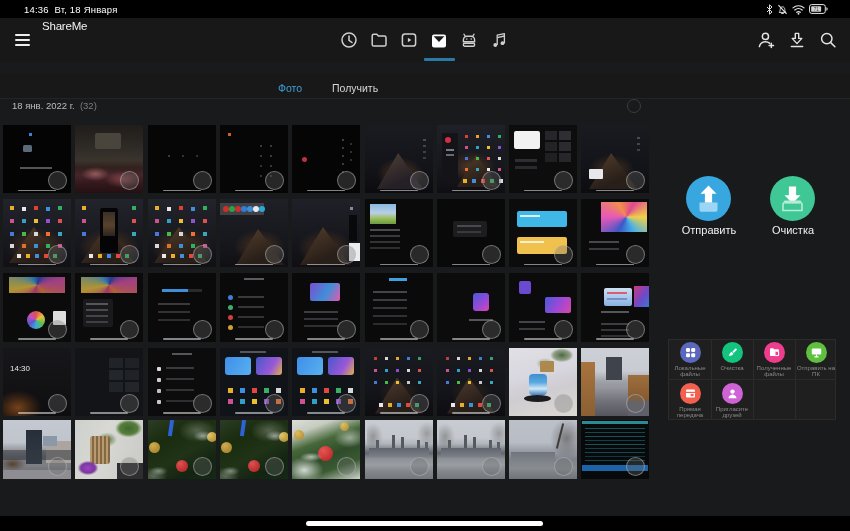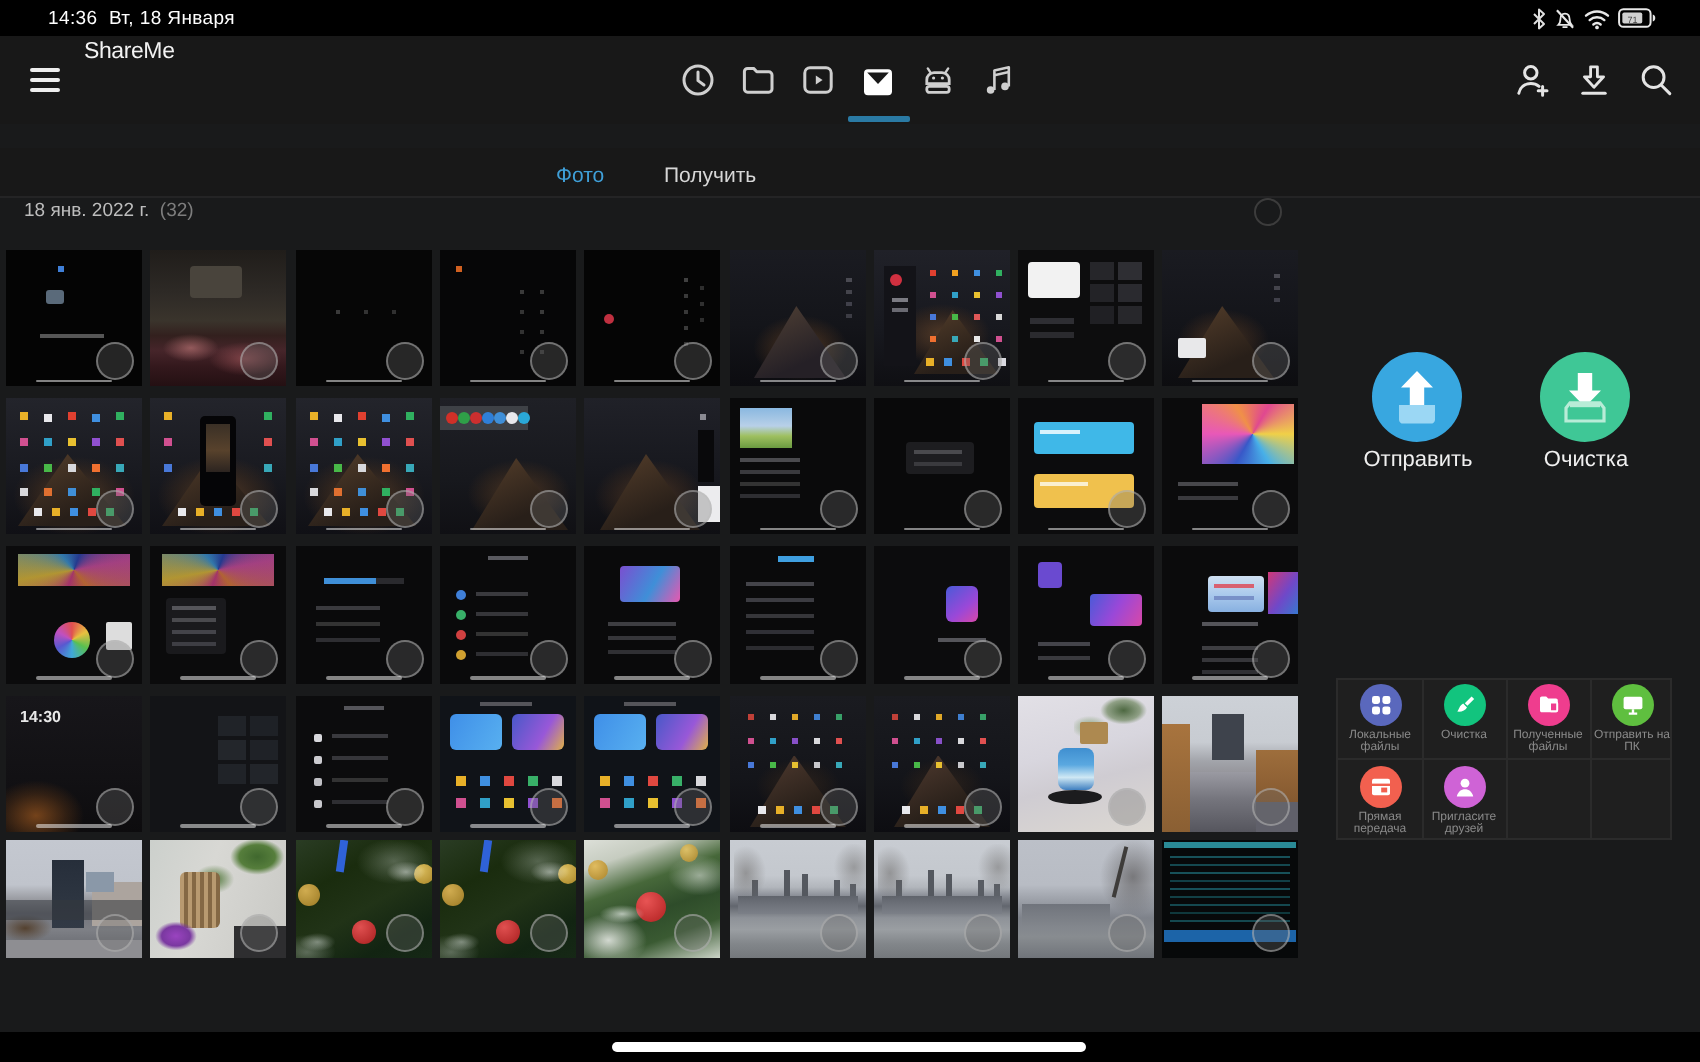--- a/index.html
+++ b/index.html
@@ -246,21 +246,21 @@
       <i style="left:36px;top:24px;width:26px;height:16px;border-radius:2px;background:linear-gradient(120deg,#4a5ad8,#9a48d8,#d848a8)"></i>
       <i style="left:10px;top:48px;width:26px;height:2px;background:#44444a;box-shadow:0 7px #3a3a3e"></i>
     </div>
 <div class="cell s" style="left:581px;top:272.5px;height:69px;background:#0b0b0c">
       <i style="left:23px;top:15px;width:28px;height:18px;border-radius:2px;background:linear-gradient(#cfe0f2 0%,#a8c8ec 55%,#88b0e0 100%)"></i>
       <i style="left:26px;top:19px;width:20px;height:2px;background:#d86070;box-shadow:0 6px #7890c8"></i>
       <i style="left:53px;top:13px;width:15px;height:21px;background:linear-gradient(125deg,#d03878,#7048c8 55%,#3878d0)"></i>
       <i style="left:20px;top:38px;width:28px;height:2px;background:#55555a;box-shadow:0 12px #3e3e42,0 18px #36363a,0 24px #303034"></i>
     </div>
 <div class="cell s" style="left:3px;top:347.5px;height:68px;background:radial-gradient(30px 22px at 22% 88%,rgba(150,84,30,.75) 0%,rgba(90,52,22,.45) 50%,rgba(18,16,14,0) 80%),linear-gradient(#17161a 0%,#121114 60%,#0d0c0e 100%)">
-      <b style="position:absolute;left:7px;top:6px;font-size:8px;font-weight:700;color:#e8e8e8">14:30</b>
+      <b style="position:absolute;left:7px;top:16px;font-size:8px;font-weight:400;color:#e8e8e8">14:30</b>
     </div>
 <div class="cell s" style="left:75px;top:347.5px;height:68px;background:#131417">
       <i style="left:34px;top:10px;width:14px;height:10px;background:#202328;box-shadow:16px 0 #1e2126,0 12px #23262b,16px 12px #1f2227,0 24px #202328,16px 24px #22252a"></i>
     </div>
 <div class="cell s" style="left:148px;top:347.5px;height:68px;background:#0c0c0d">
       <i style="left:24px;top:5px;width:20px;height:2px;background:#55555a"></i>
       <i style="left:9px;top:19px;width:4px;height:4px;background:#d8d8dc;border-radius:1px;box-shadow:0 11px #ccccd0,0 22px #c0c0c4,0 33px #c8c8cc"></i>
       <i style="left:18px;top:19px;width:28px;height:2px;background:#3a3a3e;box-shadow:0 11px #36363a,0 22px #333,0 33px #2e2e32"></i>
     </div>
 <div class="cell s" style="left:220px;top:347.5px;height:68px;background:#101318">

